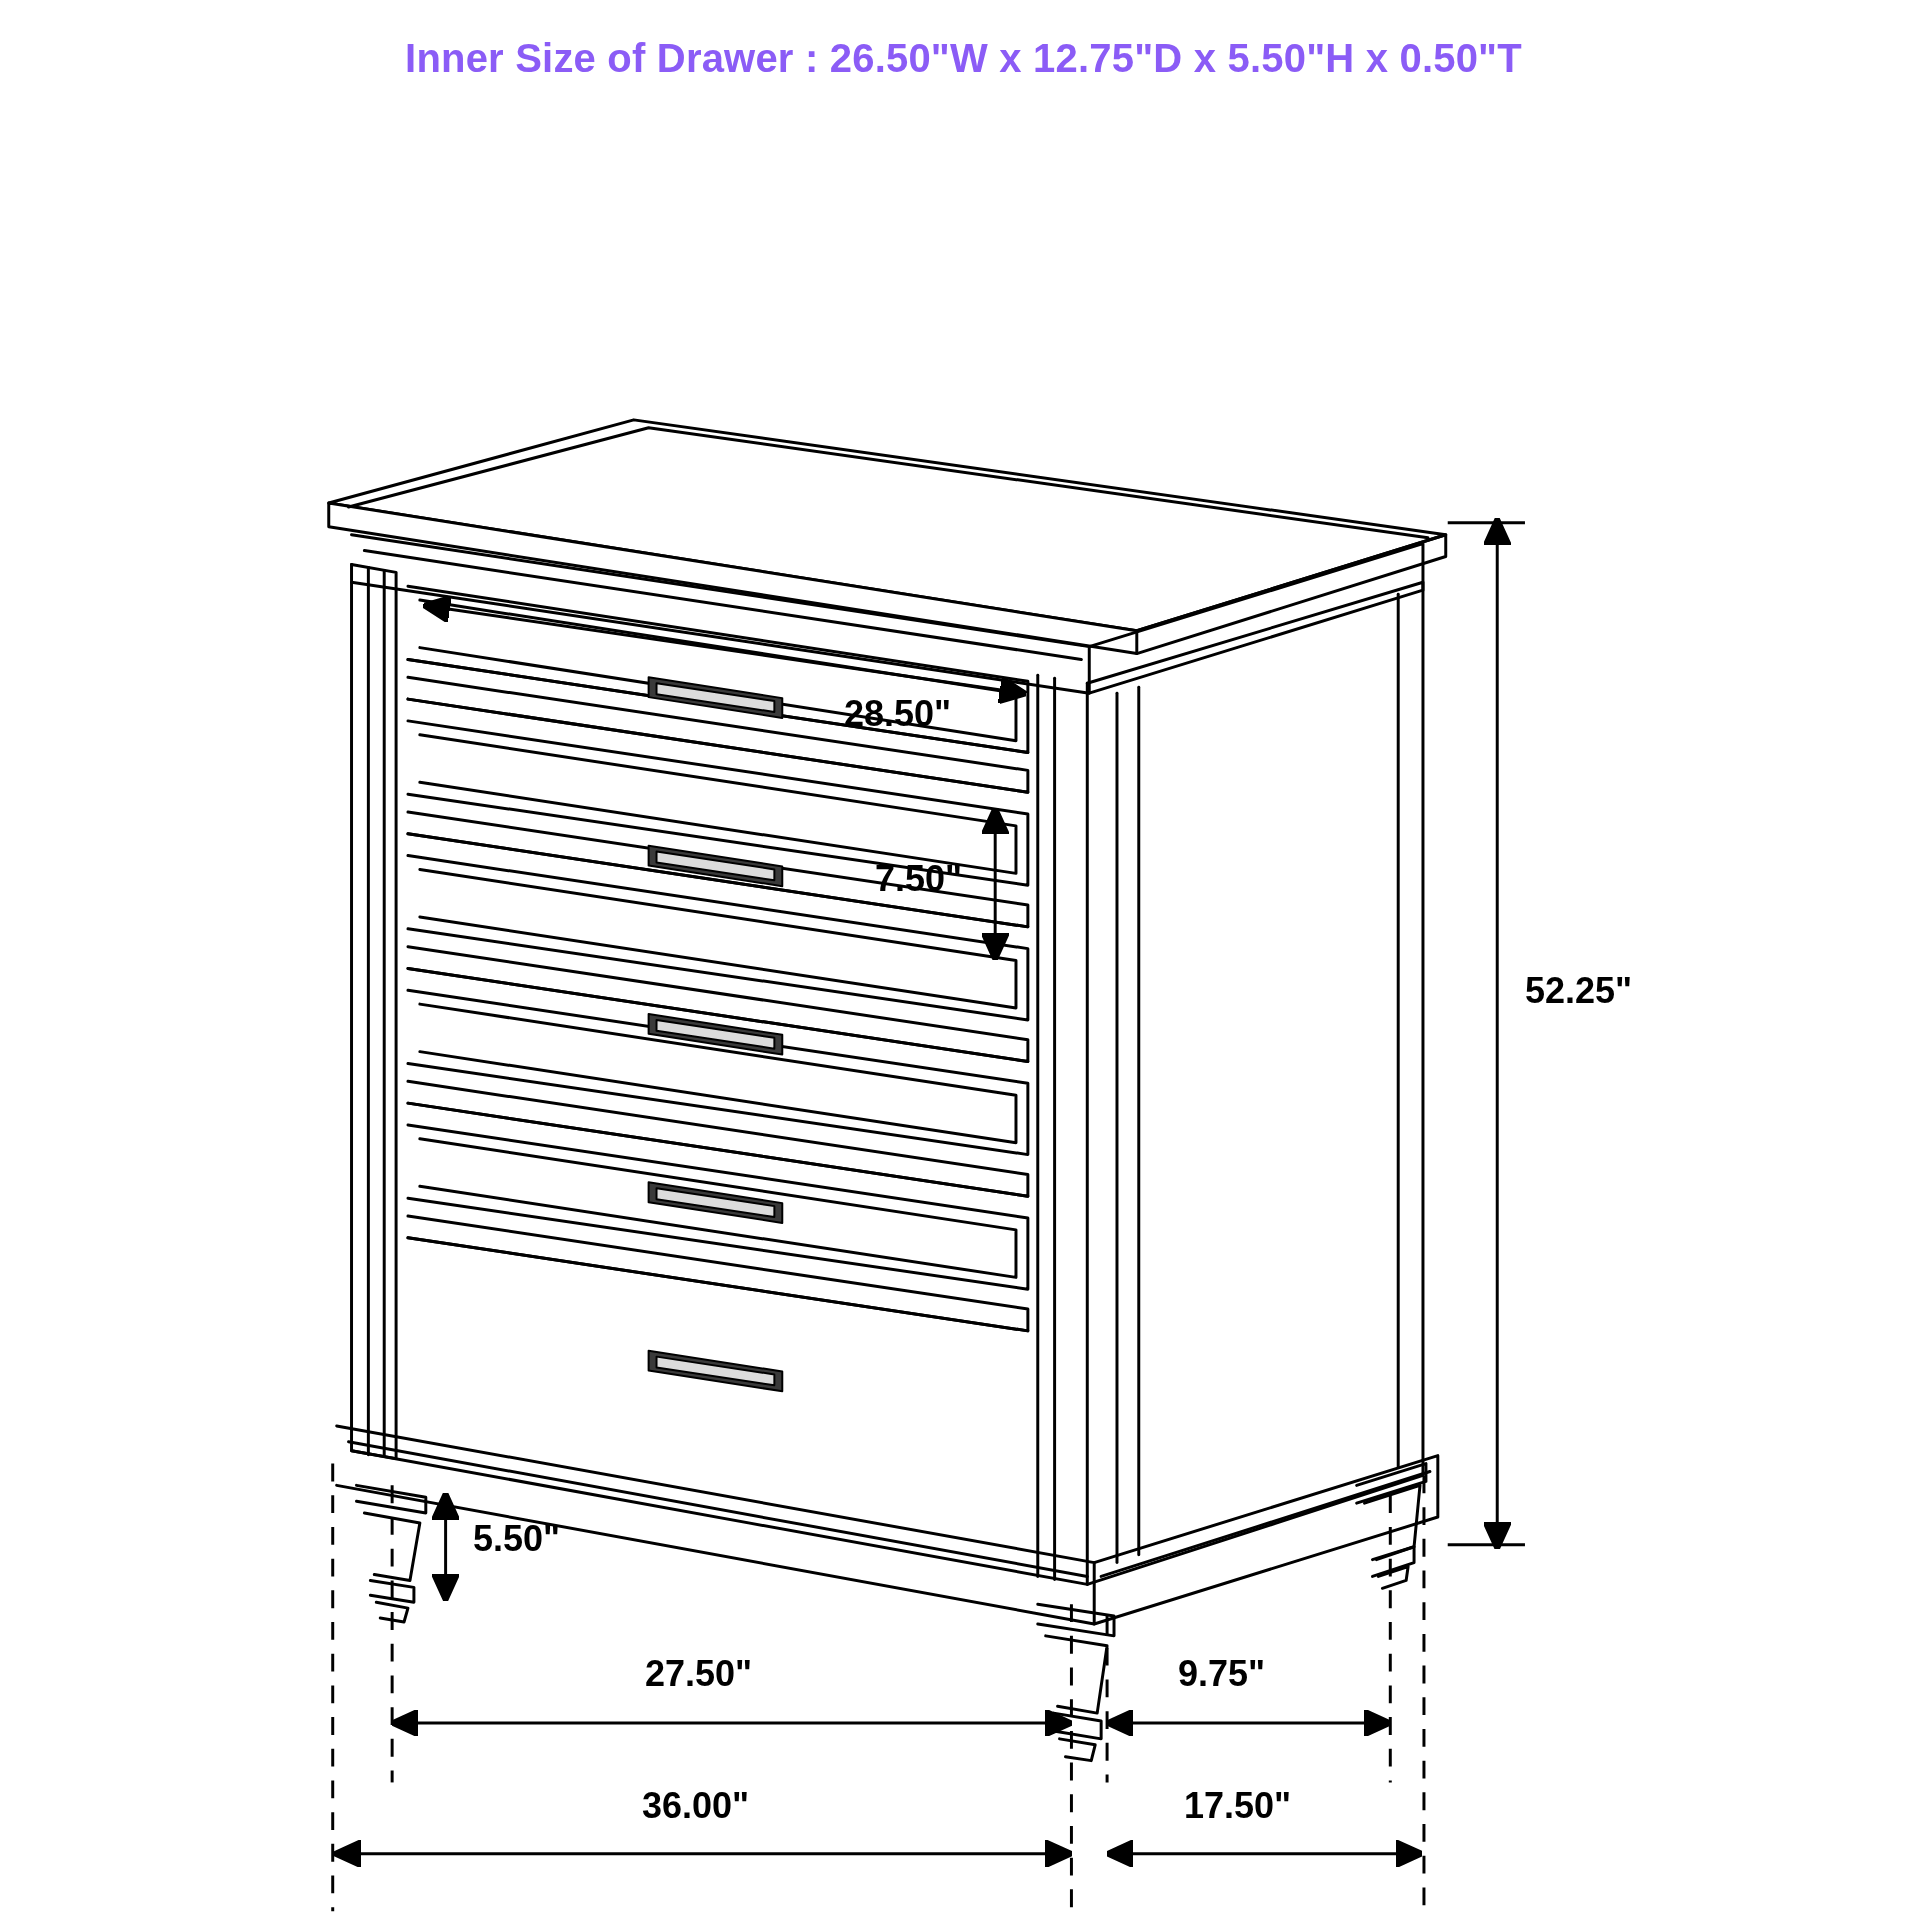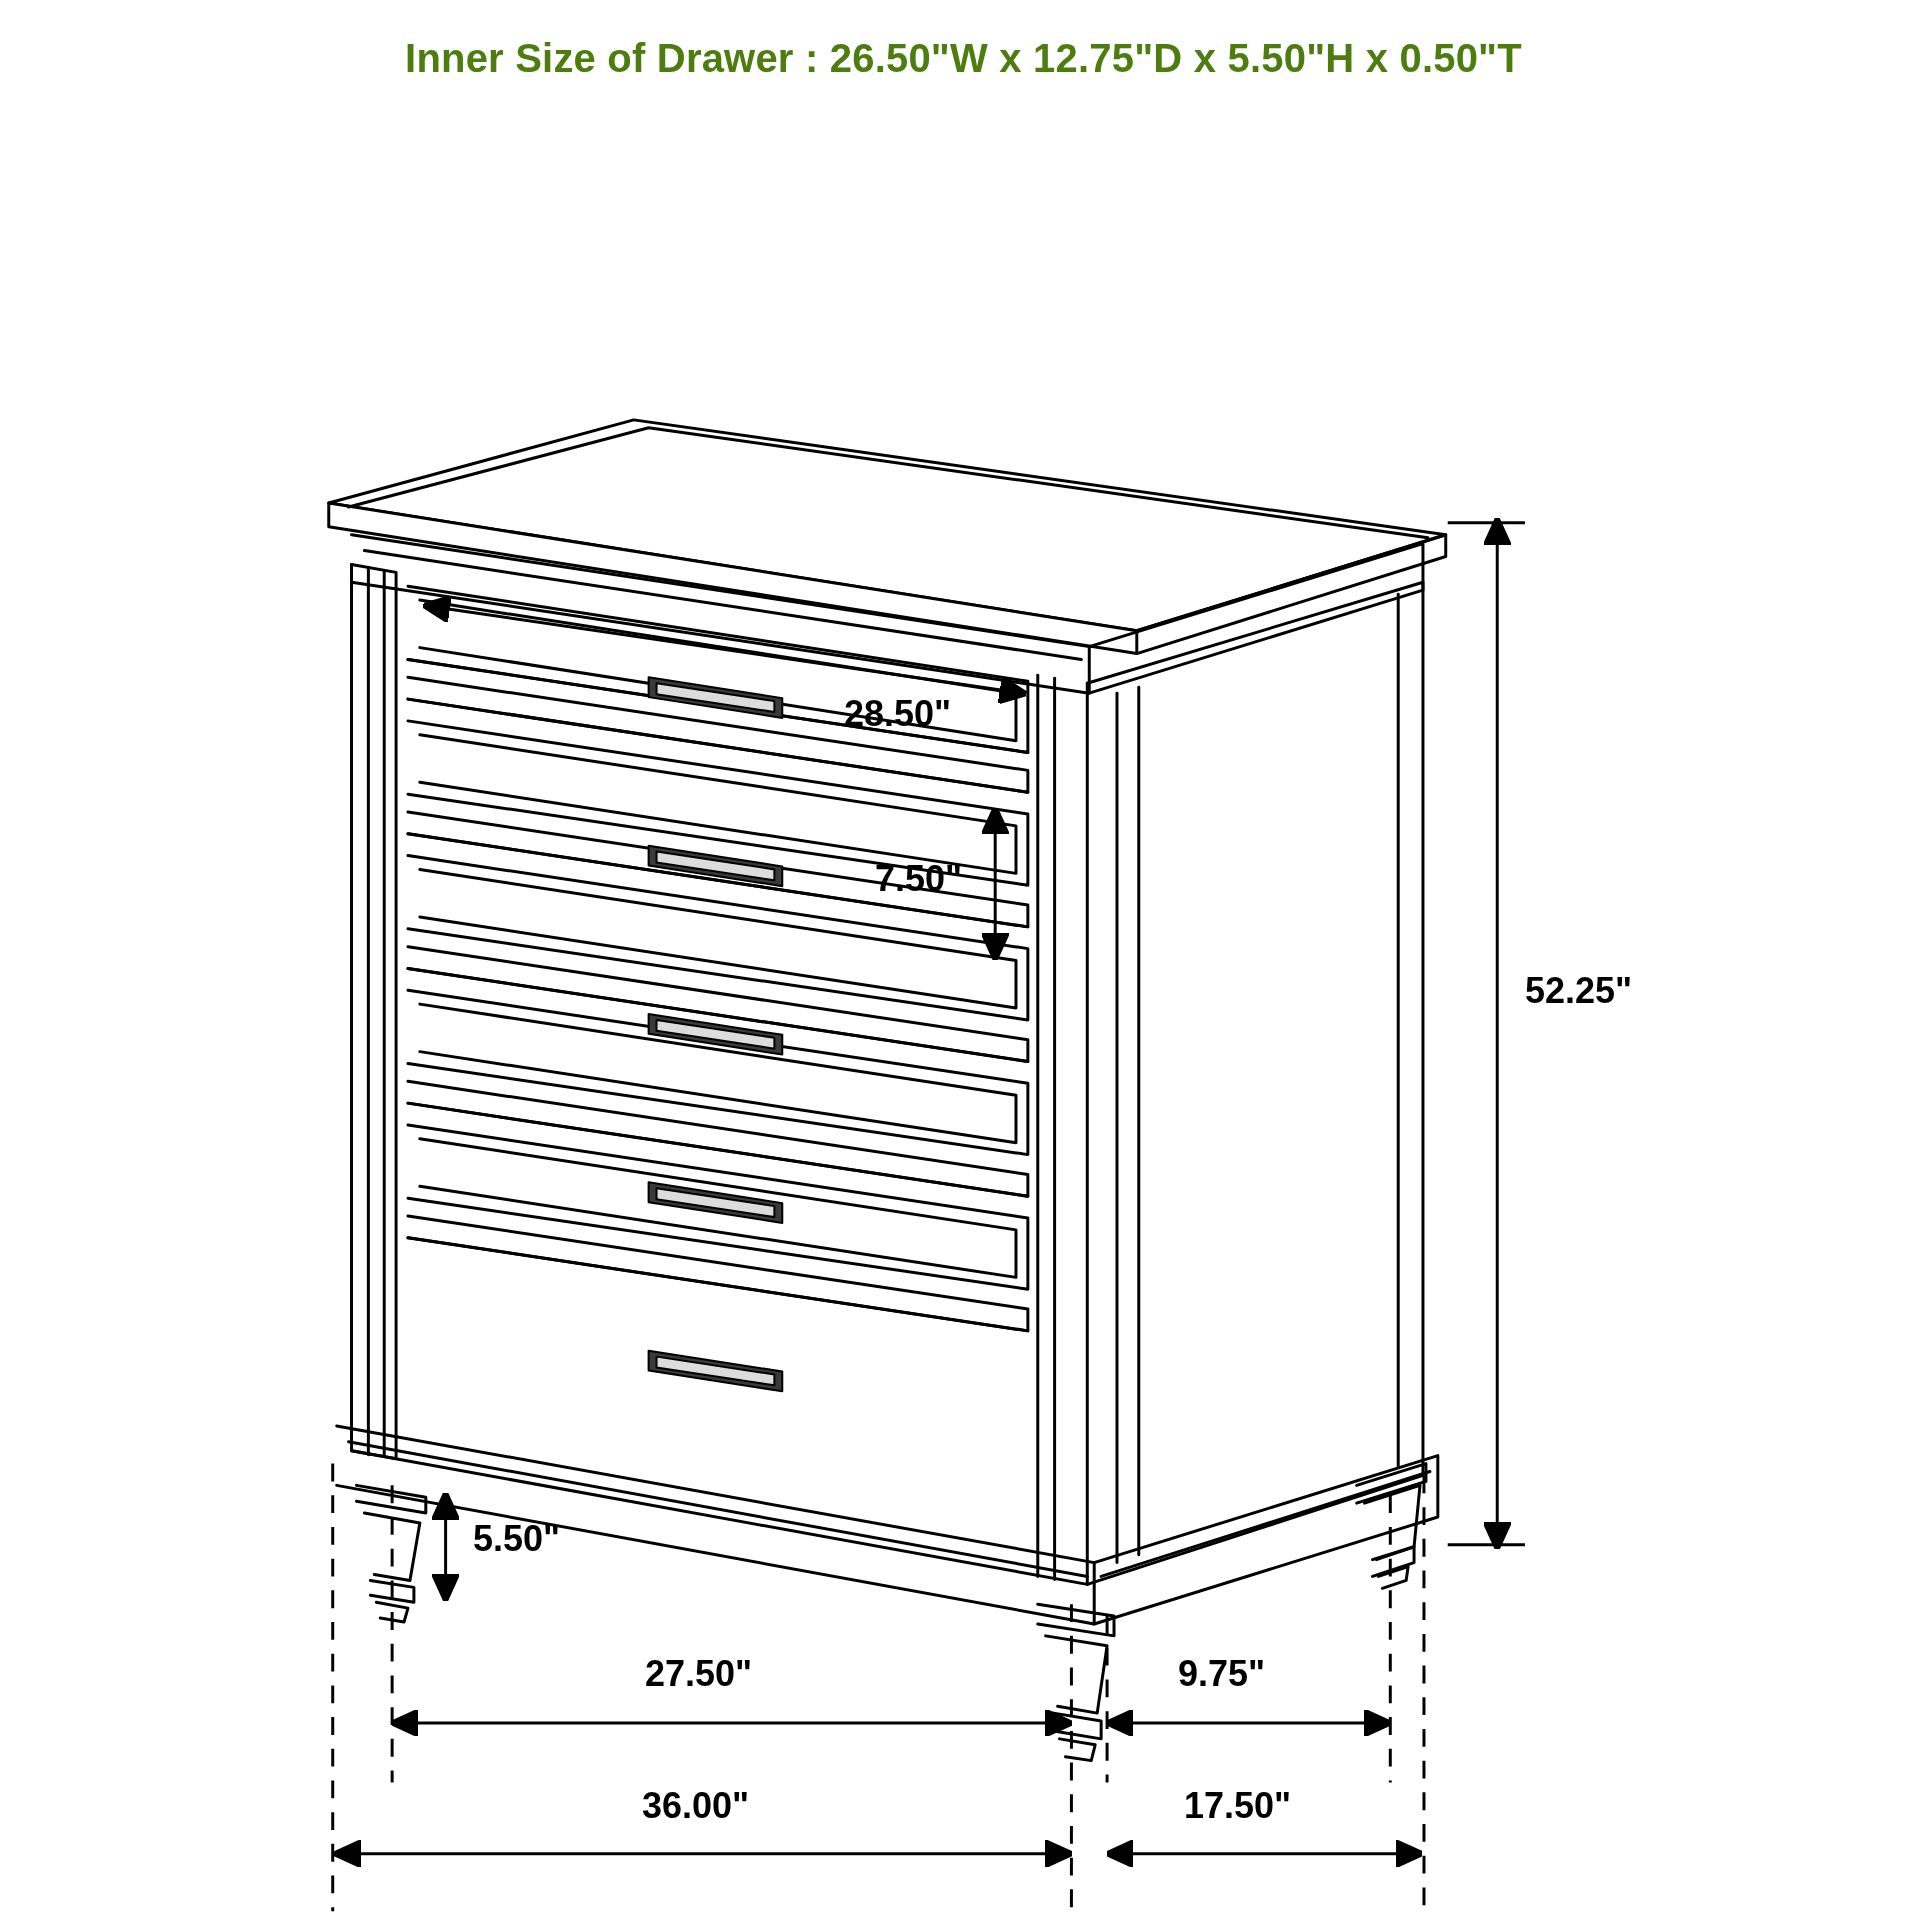--- a/index.html
+++ b/index.html
@@ -21,21 +21,21 @@
   }
   .title {
     position: absolute;
     top: 36px;
     left: 0;
     width: 100%;
     text-align: center;
     font-size: 40px;
     font-weight: bold;
     letter-spacing: 0.2px;
-    color: #4d7c0f;
+    color: #8b5cf6;
   }
   svg.drawing {
     position: absolute;
     top: 0;
     left: 0;
     width: 1927px;
     height: 1927px;
   }
   .dim-label {
     position: absolute;

